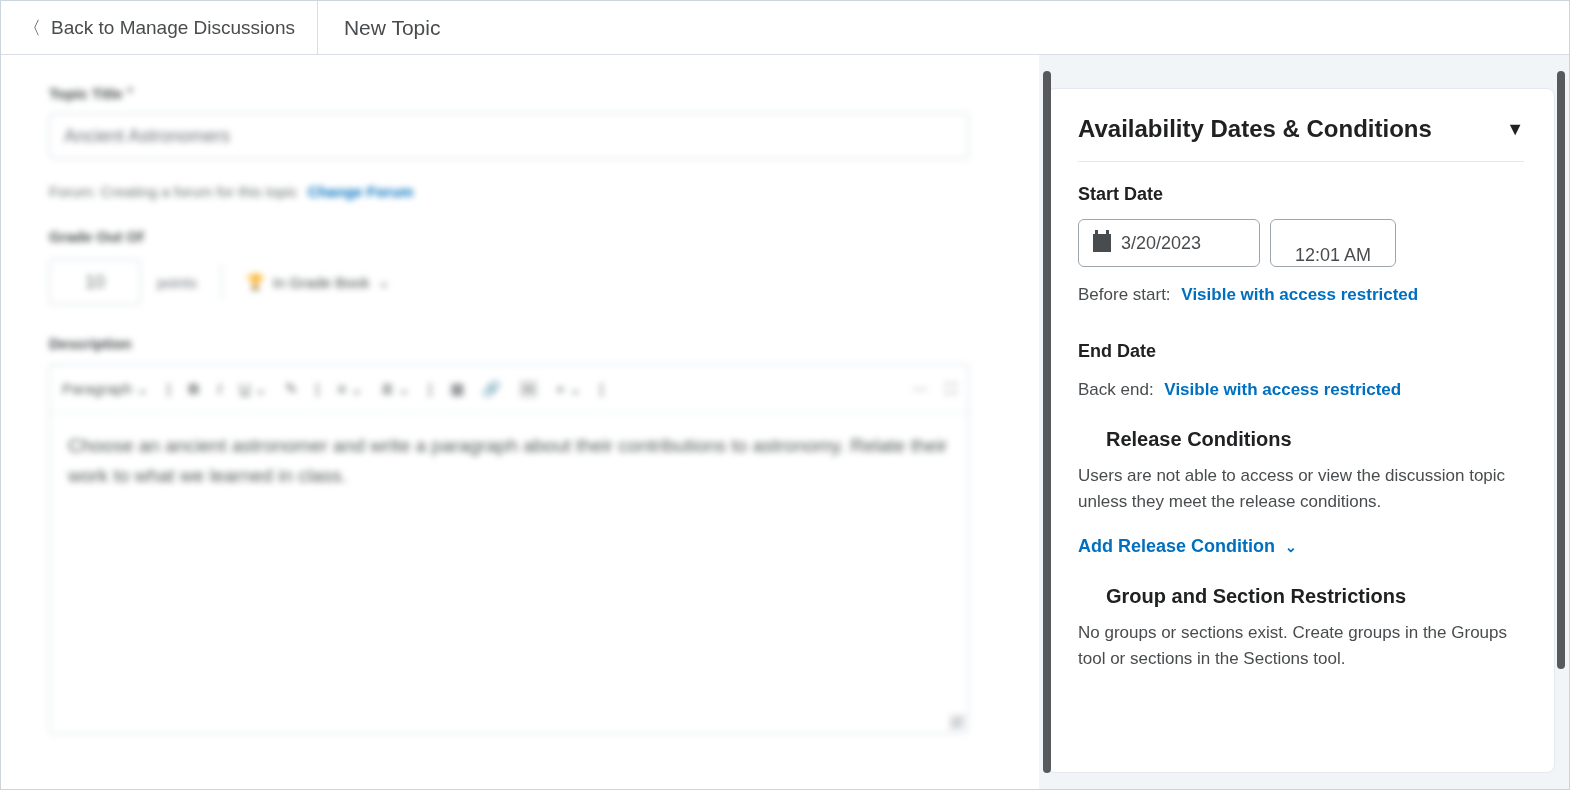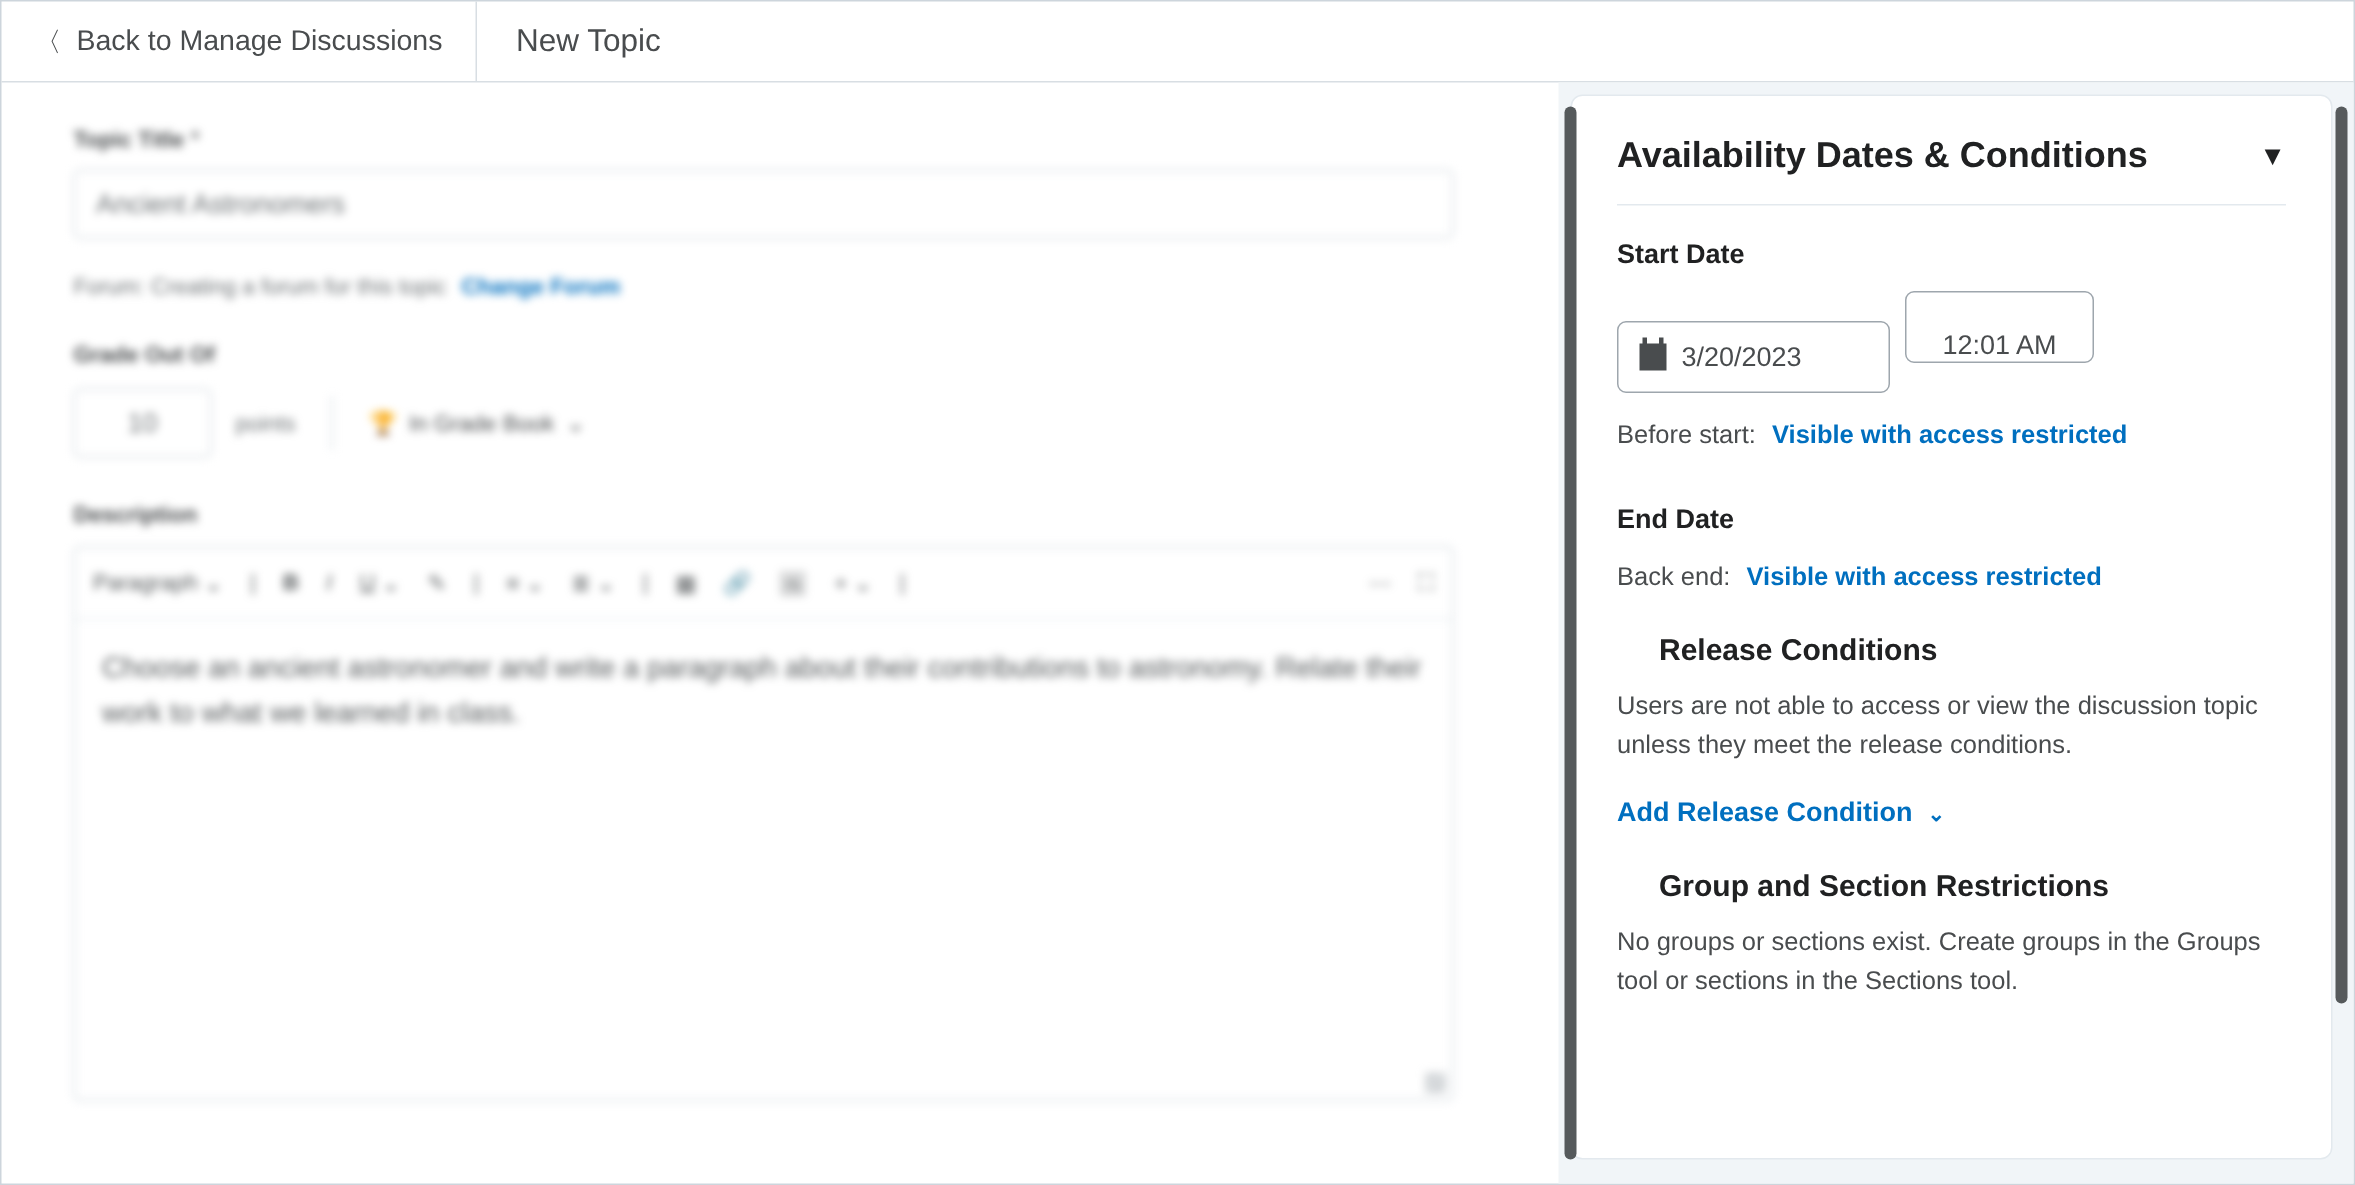--- a/index.html
+++ b/index.html
@@ -9,21 +9,21 @@
 
   
   .topbar { height: 54px; display: flex; align-items: stretch; border-bottom: 1px solid #d8dee3; }
   .back-link { display: flex; align-items: center; padding: 0 22px; gap: 10px; font-size: 19px; color: #494c4e; border-right: 1px solid #d8dee3; cursor: pointer; }
   .back-link .chev { font-size: 18px; line-height: 1; }
   .crumb-current { display: flex; align-items: center; padding: 0 26px; font-size: 21px; color: #494c4e; }
 
   
   .body { display: flex; height: calc(100% - 54px); }
   .main { flex: 1; padding: 30px 48px; }
-  .side-wrap { width: 530px; position: relative; padding: 8px 14px 16px 8px; background: #f1f5f8; }
+  .side-wrap { width: 530px; position: relative; padding: 33px 14px 16px 8px; background: #f1f5f8; }
   .scrollbar-left, .scrollbar-right { position: absolute; top: 16px; bottom: 16px; width: 8px; background: #565a5c; border-radius: 4px; }
   .scrollbar-left { left: 4px; }
   .scrollbar-right { right: 4px; bottom: 120px; }
   .side { background: #fff; border: 1px solid #e3e9ee; border-radius: 8px; padding: 26px 30px; height: 100%; overflow: hidden; }
 
   
   .main-inner { filter: blur(3px); }
   .field-label { font-size: 15px; font-weight: 700; color: #494c4e; }
   .required-star { color: #494c4e; }
   .title-input { margin-top: 10px; width: 920px; height: 46px; border: 1px solid #cdd5dc; border-radius: 4px; padding: 0 14px; font-size: 18px; color: #6e7376; }
@@ -43,21 +43,21 @@
   .editor-body { min-height: 320px; padding: 18px; font-size: 19px; line-height: 1.6; color: #565a5c; position: relative; }
   .resize-grip { position: absolute; right: 4px; bottom: 4px; width: 14px; height: 14px; background: repeating-linear-gradient(135deg,#b0b6bb 0 2px,transparent 2px 4px); }
 
   
   .side h2 { font-size: 24px; font-weight: 700; color: #202122; display: flex; align-items: center; justify-content: space-between; }
   .side h2 .caret { font-size: 18px; color: #202122; }
   .side hr { border: none; border-top: 1px solid #e3e9ee; margin: 18px 0 22px; }
   .side .lbl { font-size: 18px; font-weight: 700; color: #202122; margin-top: 6px; }
   .side .dt-row { display: flex; gap: 10px; margin-top: 14px; }
   .dt-box { height: 48px; border: 1px solid #9ea6ad; border-radius: 6px; display: flex; align-items: center; padding: 0 14px; font-size: 18px; color: #494c4e; gap: 10px; cursor: pointer; }
-  .dt-date { width: 182px; margin-top: 20px; }
+  .dt-date { width: 182px; }
   .dt-time { width: 126px; justify-content: center; align-items: flex-end; }
   .cal-icon { width: 18px; height: 18px; background: #494c4e; display: inline-block; position: relative; }
   .cal-icon::before { content: ""; position: absolute; top: -4px; left: 2px; width: 3px; height: 6px; background: #494c4e; box-shadow: 11px 0 0 #494c4e; }
   .side .status-line { margin-top: 18px; font-size: 17px; color: #494c4e; }
   .side .status-line a { color: #006fbf; font-weight: 600; text-decoration: none; margin-left: 6px; cursor: pointer; }
   .side .block-gap { height: 30px; }
   .side .sub-h { font-size: 20px; font-weight: 700; color: #202122; margin-top: 28px; margin-left: 28px; }
   .side .sub-p { font-size: 17px; color: #494c4e; margin-top: 12px; line-height: 1.5; }
   .add-release { margin-top: 22px; display: inline-flex; align-items: center; gap: 10px; color: #006fbf; font-size: 18px; font-weight: 700; cursor: pointer; justify-content: space-between; }
   .add-release .dd { font-size: 14px; }

